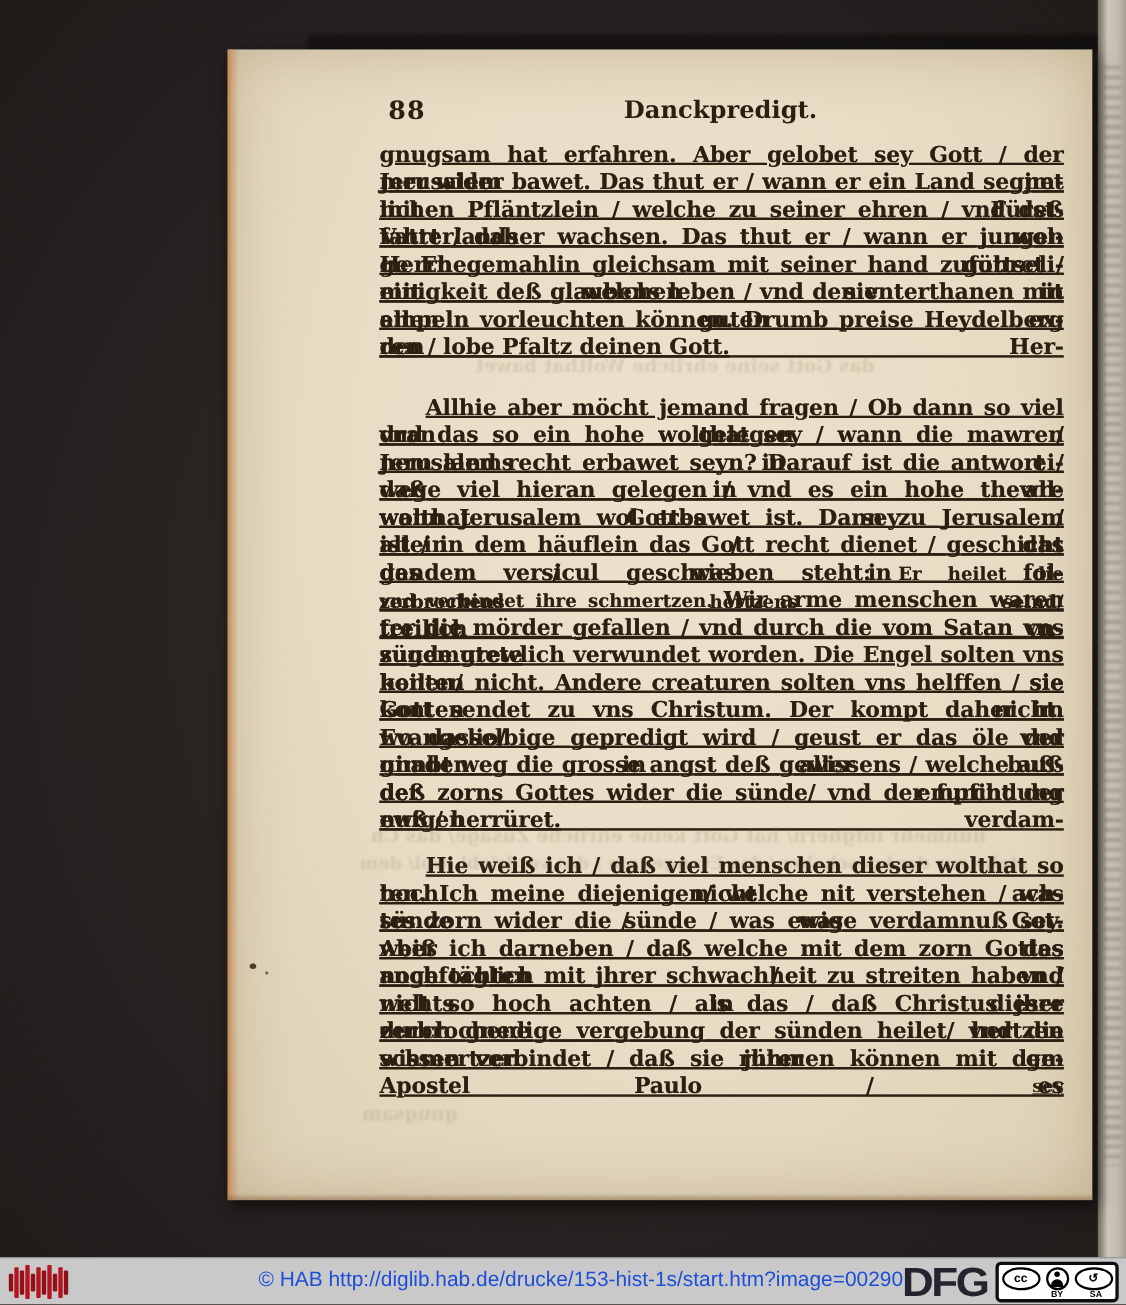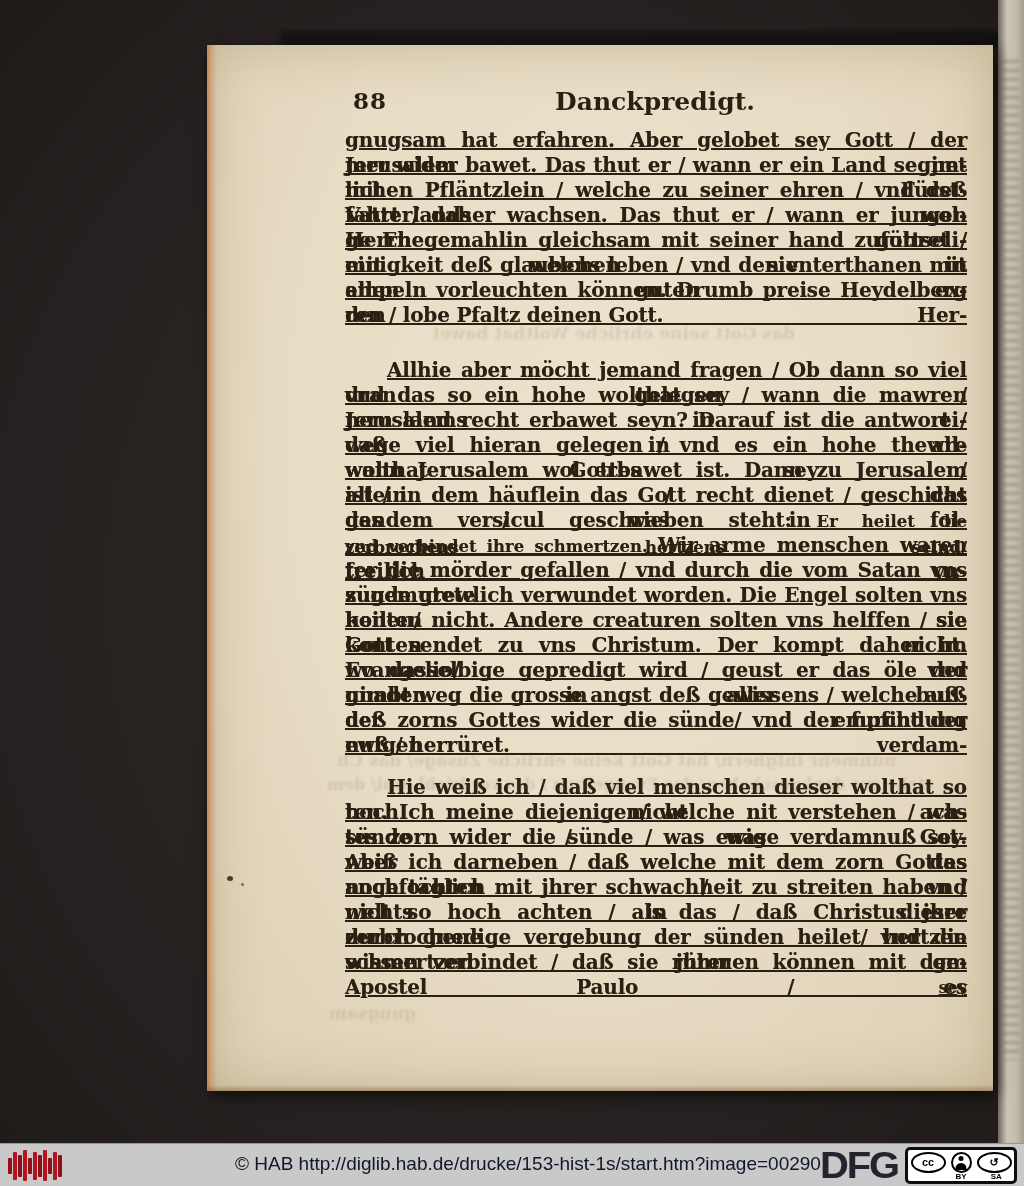--- a/index.html
+++ b/index.html
@@ -54,21 +54,21 @@
   .speck2 { left:34px; top:838px; width:3px; height:3px; opacity:.7; }
 
   
   .folio-row { position:absolute; top:42px; left:138px; width:620px; height:26px; }
   .page-number {
     position:absolute; left:8px; top:0;
     font-size:23px; font-weight:bold; letter-spacing:1px;
   }
   .running-header {
     position:absolute; left:0; width:100%; text-align:center;
-    font-size:25px; font-weight:bold;
+    font-size:22px; font-weight:bold;
   }
   .textblock { position:absolute; left:138px; top:83px; width:622px;text-decoration:underline; }
   .para { width:100%; }
   .para + .para { margin-top:30px; }
   .para.p3 { margin-top:17px; }
   .tline {
     height:25px; line-height:25px; font-size:20px; font-weight:bold;
     letter-spacing:-0.2px; white-space:normal;
     text-align:justify; text-align-last:justify;
     text-shadow:0 0 .5px rgba(43,31,18,.55);
@@ -90,21 +90,21 @@
   
   .footer-bar {
     position:absolute; left:0; bottom:0; width:1024px; height:43px;
     background:#c9c9c9; border-top:1px solid #969696;
     font-family:"Liberation Sans",sans-serif;
   }
   .hab-logo { position:absolute; left:8px; top:5px; width:60px; height:33px; }
   .hab-logo .bar { position:absolute; width:4px; border-radius:1px; }
   .copyright-text {
     position:absolute; left:235px; top:9px;
-    font-size:19px; color:#0f172a; letter-spacing:0;
+    font-size:19px; color:#1d4ed8; letter-spacing:0;
   }
   .dfg-logo {
     position:absolute; left:820px; top:1px;
     font-size:37px; font-weight:bold; letter-spacing:-2px;
     color:#23242e; transform:scaleX(1.08); transform-origin:left center;
   }
   .cc-badge {
     position:absolute; left:905px; top:3px; width:112px; height:37px;
     background:#fff; border:3px solid #0d0d0d; border-radius:5px;
   }

